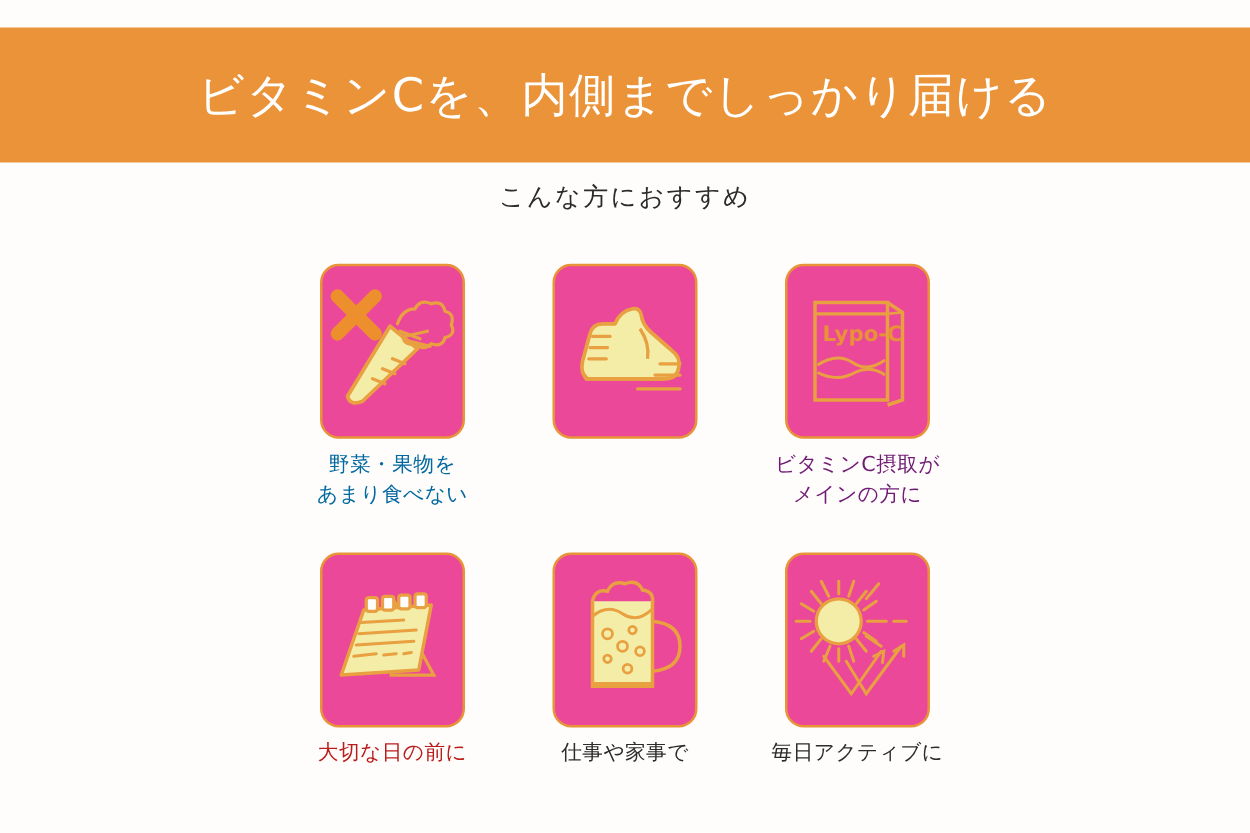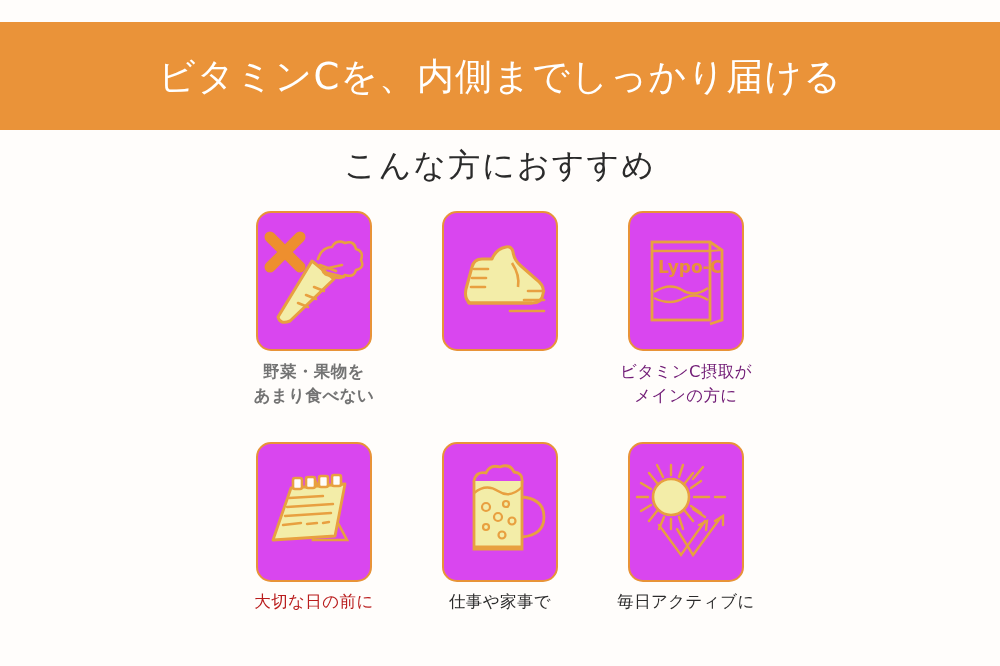--- a/index.html
+++ b/index.html
@@ -34,21 +34,21 @@
     line-height:1;
     font-family:"DejaVu Sans","Liberation Sans",sans-serif;
   }
 
   
   .subtitle{
     position:absolute;
     left:0;top:144px;width:1000px;
     text-align:center;
     color:#2f2f2f;
-    font-size:32px;
+    font-size:20px;
     letter-spacing:2px;
     font-family:"DejaVu Sans","Liberation Sans",sans-serif;
   }
 
   
   .row{
     position:absolute;
     display:flex;
     justify-content:center;
   }
@@ -58,21 +58,21 @@
   .card{
     width:144px;
     display:flex;
     flex-direction:column;
     align-items:center;
   }
   .card-box{
     width:116px;height:140px;
     border:2px solid #e89338;
     border-radius:15px;
-    background:#d946ef;
+    background:#ec4899;
     box-sizing:border-box;
     display:flex;align-items:center;justify-content:center;
     position:relative;
   }
   .card-box svg{display:block;}
   .card-label{
     margin-top:9px;
     text-align:center;
     color:#2b2b2b;
     font-size:16.5px;
@@ -116,21 +116,21 @@
 
             <g stroke="#E8A040" stroke-width="2.6" fill="none" stroke-linecap="round">
               <path d="M60 34 q4 -12 14 -12 q4 -8 13 -4 q9 -3 11 6 q8 2 5 11 q4 8 -5 10 q-2 8 -11 5 q-6 6 -13 0 q-8 2 -10 -6"></path>
               <line x1="62" y1="40" x2="78" y2="46"></line>
               <line x1="66" y1="44" x2="84" y2="40"></line>
               <line x1="70" y1="48" x2="86" y2="52"></line>
             </g>
           </svg>
         </span>
       </div>
-      <div class="card-label" style="color: #737373; font-weight: bold;">野菜・果物を
+      <div class="card-label" style="color: #0369a1;">野菜・果物を
 あまり食べない</div>
     </div>
 
 
     <div class="card">
       <div class="card-box" style="border-color: rgb(232, 147, 56);">
         <span>
           <svg width="108" height="104" viewBox="0 0 108 104" fill="none">
 
             <path d="M24 74 q-6 -4 -4 -14 l6 -22 q2 -8 10 -8 h10 q4 -10 14 -12 q6 -1 7 5 q1 8 8 14 l16 14 q8 6 6 14 q-1 9 -11 9 h-62 q-2 0 -2 -2 z" fill="#F3EDA8" stroke="#E8A040" stroke-width="3" stroke-linejoin="round"></path>

